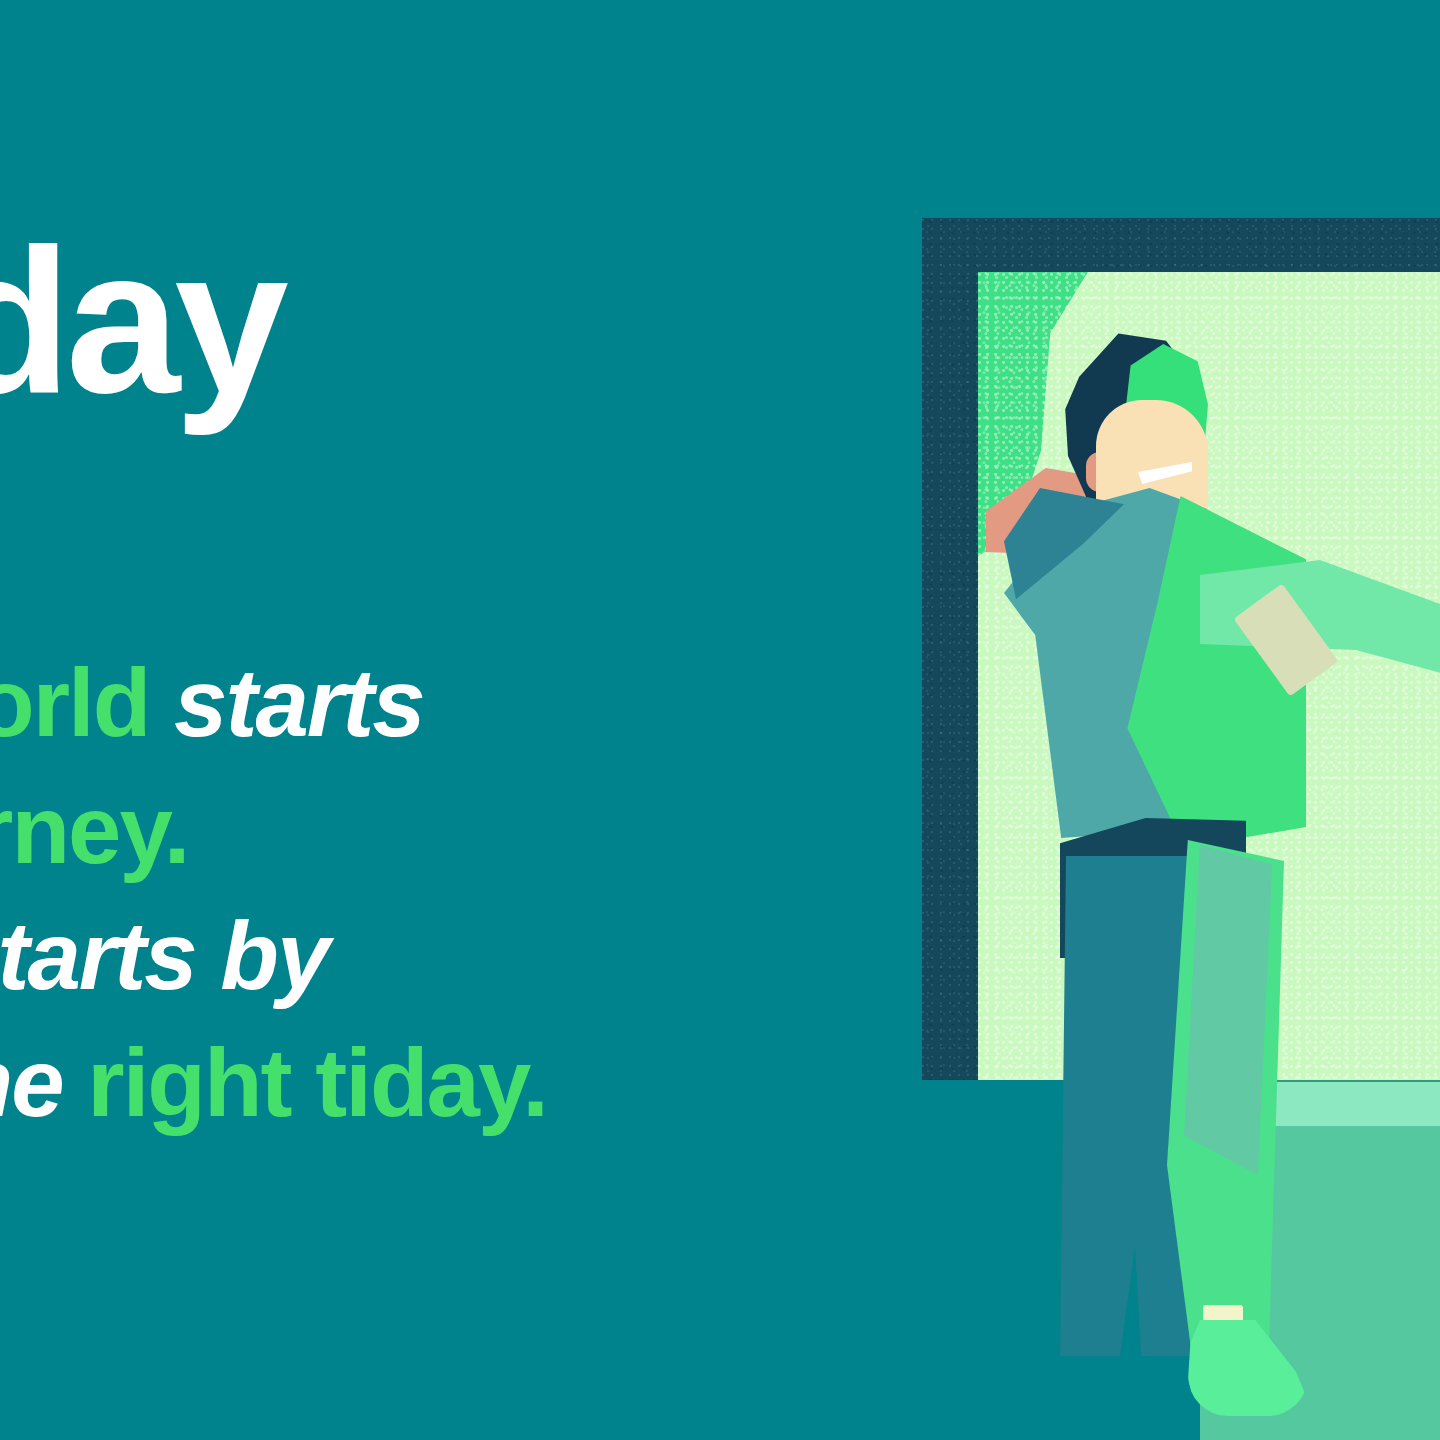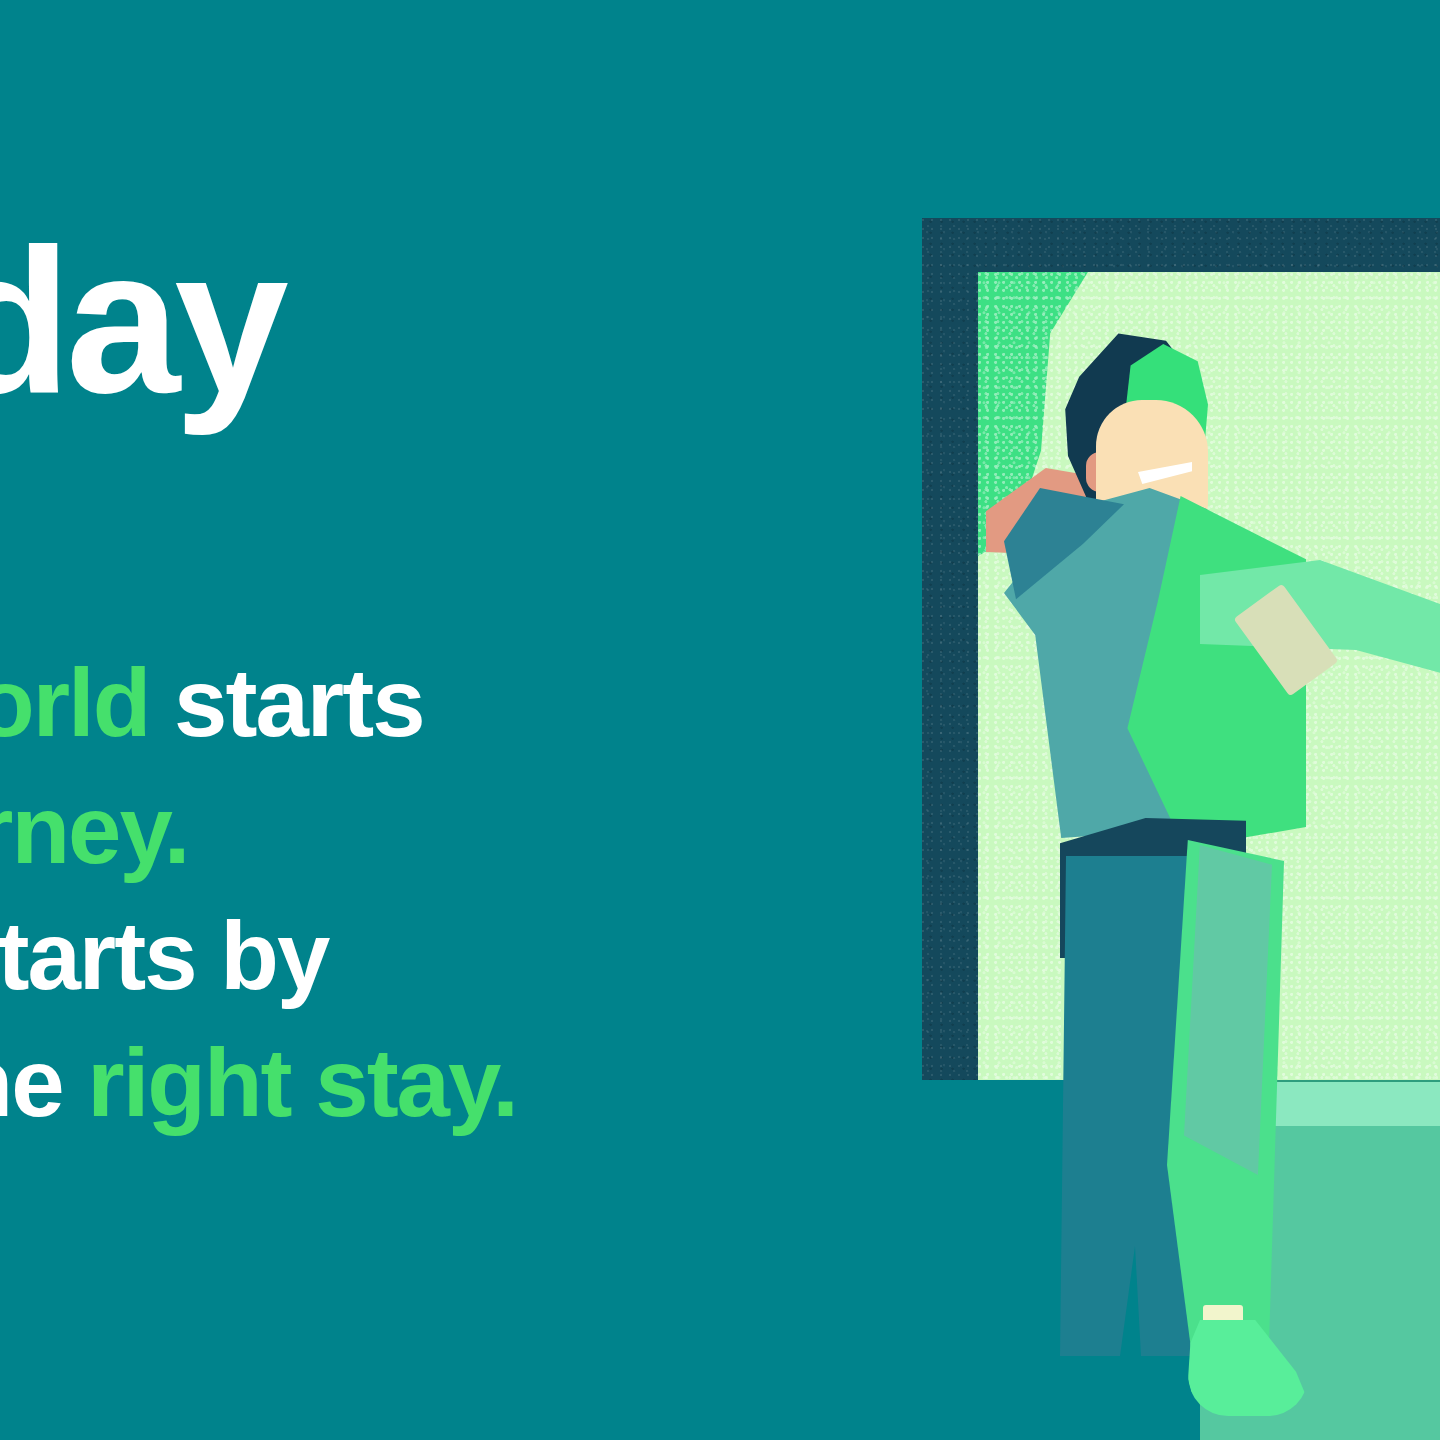--- a/index.html
+++ b/index.html
@@ -42,21 +42,21 @@
     left:-238px;
     top:640px;
     width:1120px;
     font-size:96px;
     line-height:1.32;
     font-weight:bold;
     letter-spacing:-2px;
     white-space:nowrap;
   }
   .tagline .ln { display:block; }
-  .tg-white { color:#FFFFFF; }
+  .tg-white { color:#FFFFFF;font-style:italic; }
   .tg-green { color:#45E06C; }
 
   
 
   .illustration {
     position:absolute;
     left:900px; top:0;
     width:540px; height:1440px;
     overflow:hidden;
   }
@@ -294,21 +294,21 @@
     <span class="ln">
       <span class="tg-green">ter world</span><span class="tg-white"> starts</span>
     </span>
     <span class="ln">
       <span class="tg-green">a journey.</span>
     </span>
     <span class="ln">
       <span class="tg-white">ney starts by</span>
     </span>
     <span class="ln">
-      <span class="tg-white">ing the </span><span class="tg-green">right stay.</span>
+      <span class="tg-white">ing the </span><span class="tg-green">right tiday.</span>
     </span>
   </div>
 
   <div class="illustration">
 
     <div class="floor-line"></div>
     <div class="floor-band-light"></div>
     <div class="floor-band-mid"></div>
 
     <div class="frame"></div>

